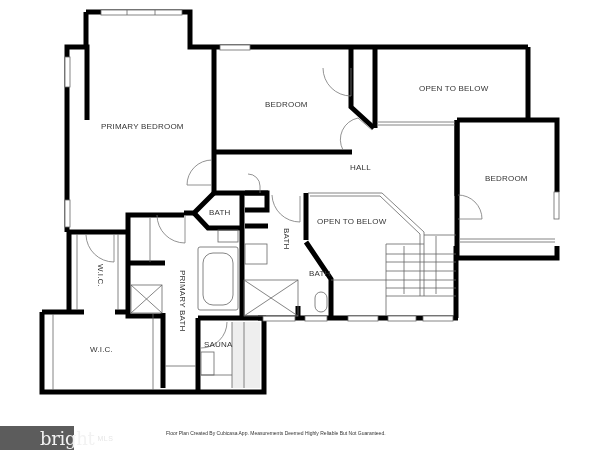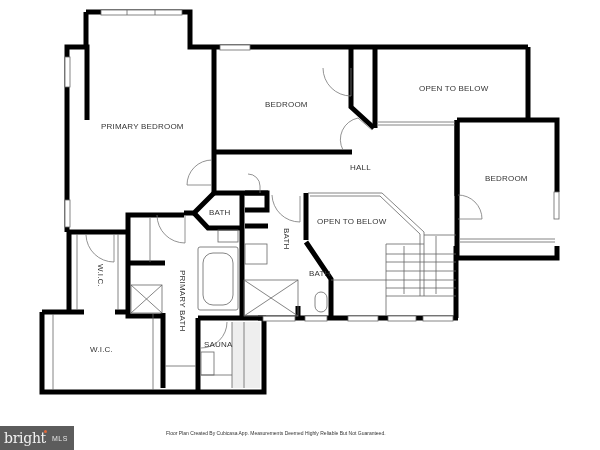--- a/index.html
+++ b/index.html
@@ -1,20 +1,20 @@
 <!DOCTYPE html>
 <html><head>
 <meta charset="utf-8">
 <style>
   html, body { margin:0; padding:0; background:#ffffff; }
   body { width:600px; height:450px; position:relative; overflow:hidden; font-family:"Liberation Sans", sans-serif; }
   svg { position:absolute; left:0; top:0; }
   .lbl { font-family:"Liberation Sans", sans-serif; font-size:8px; fill:#333; letter-spacing:0.2px; }
   .logo { position:absolute; left:0; top:426px; width:74px; height:24px; background:#5c5c5c; color:#f0f0f0; display:flex; align-items:center; padding-left:4px; box-sizing:border-box; }
-  .logo-main { font-family:"DejaVu Serif", serif; font-size:14px; color:#f2f2f2; letter-spacing:-0.3px; }
+  .logo-main { font-family:"DejaVu Serif", serif; font-size:18px; color:#f2f2f2; letter-spacing:-0.3px;margin-left:36px; }
   .logo-dot { display:inline-block; width:3px; height:3px; background:#e0673a; border-radius:50%; position:relative; top:-7px; left:-2px; }
   .logo-sub { font-family:"Liberation Sans", sans-serif; font-size:7px; color:#e6e6e6; margin-left:3px; letter-spacing:0.5px; }
   .footer-note { position:absolute; left:166px; top:430px; font-size:5px; color:#333; font-family:"Liberation Sans", sans-serif; white-space:nowrap; }
 </style>
 </head>
 <body>
 
 <svg width="600" height="450" viewBox="0 0 600 450" xmlns="http://www.w3.org/2000/svg">
 
   <rect x="232" y="322" width="28" height="66" fill="#eeeeee"></rect>

